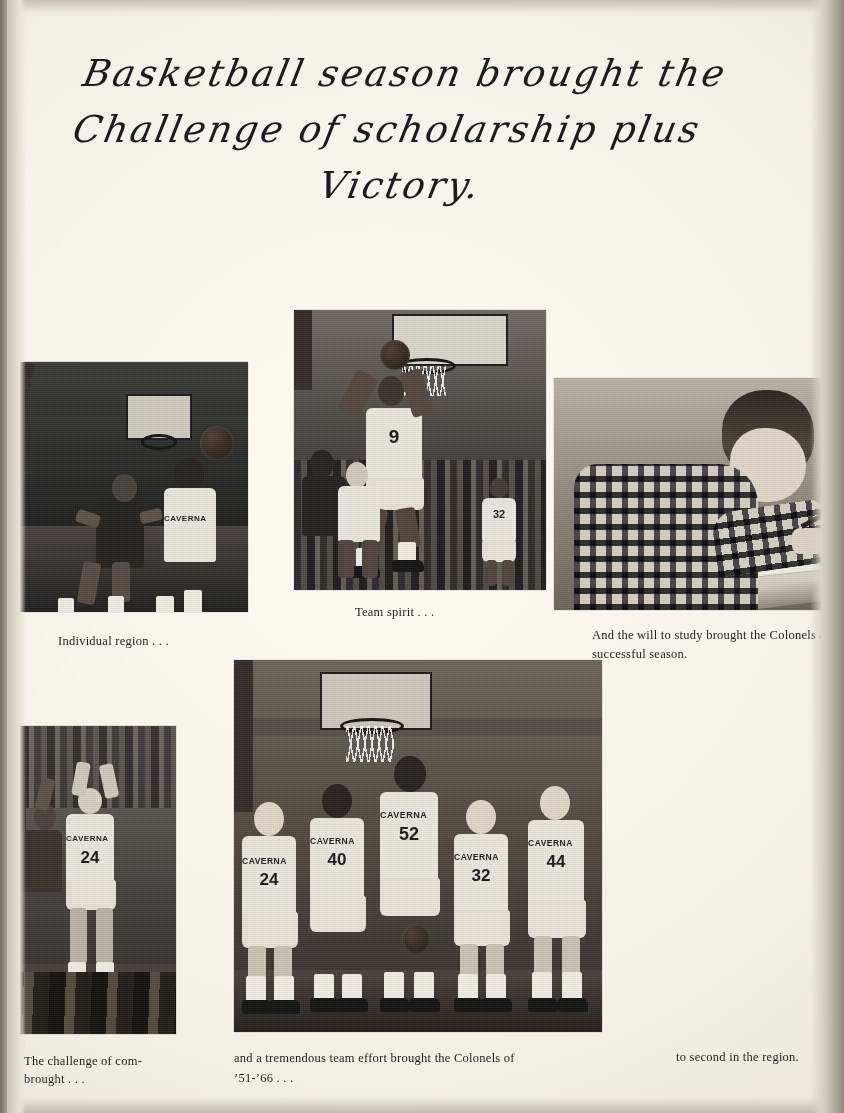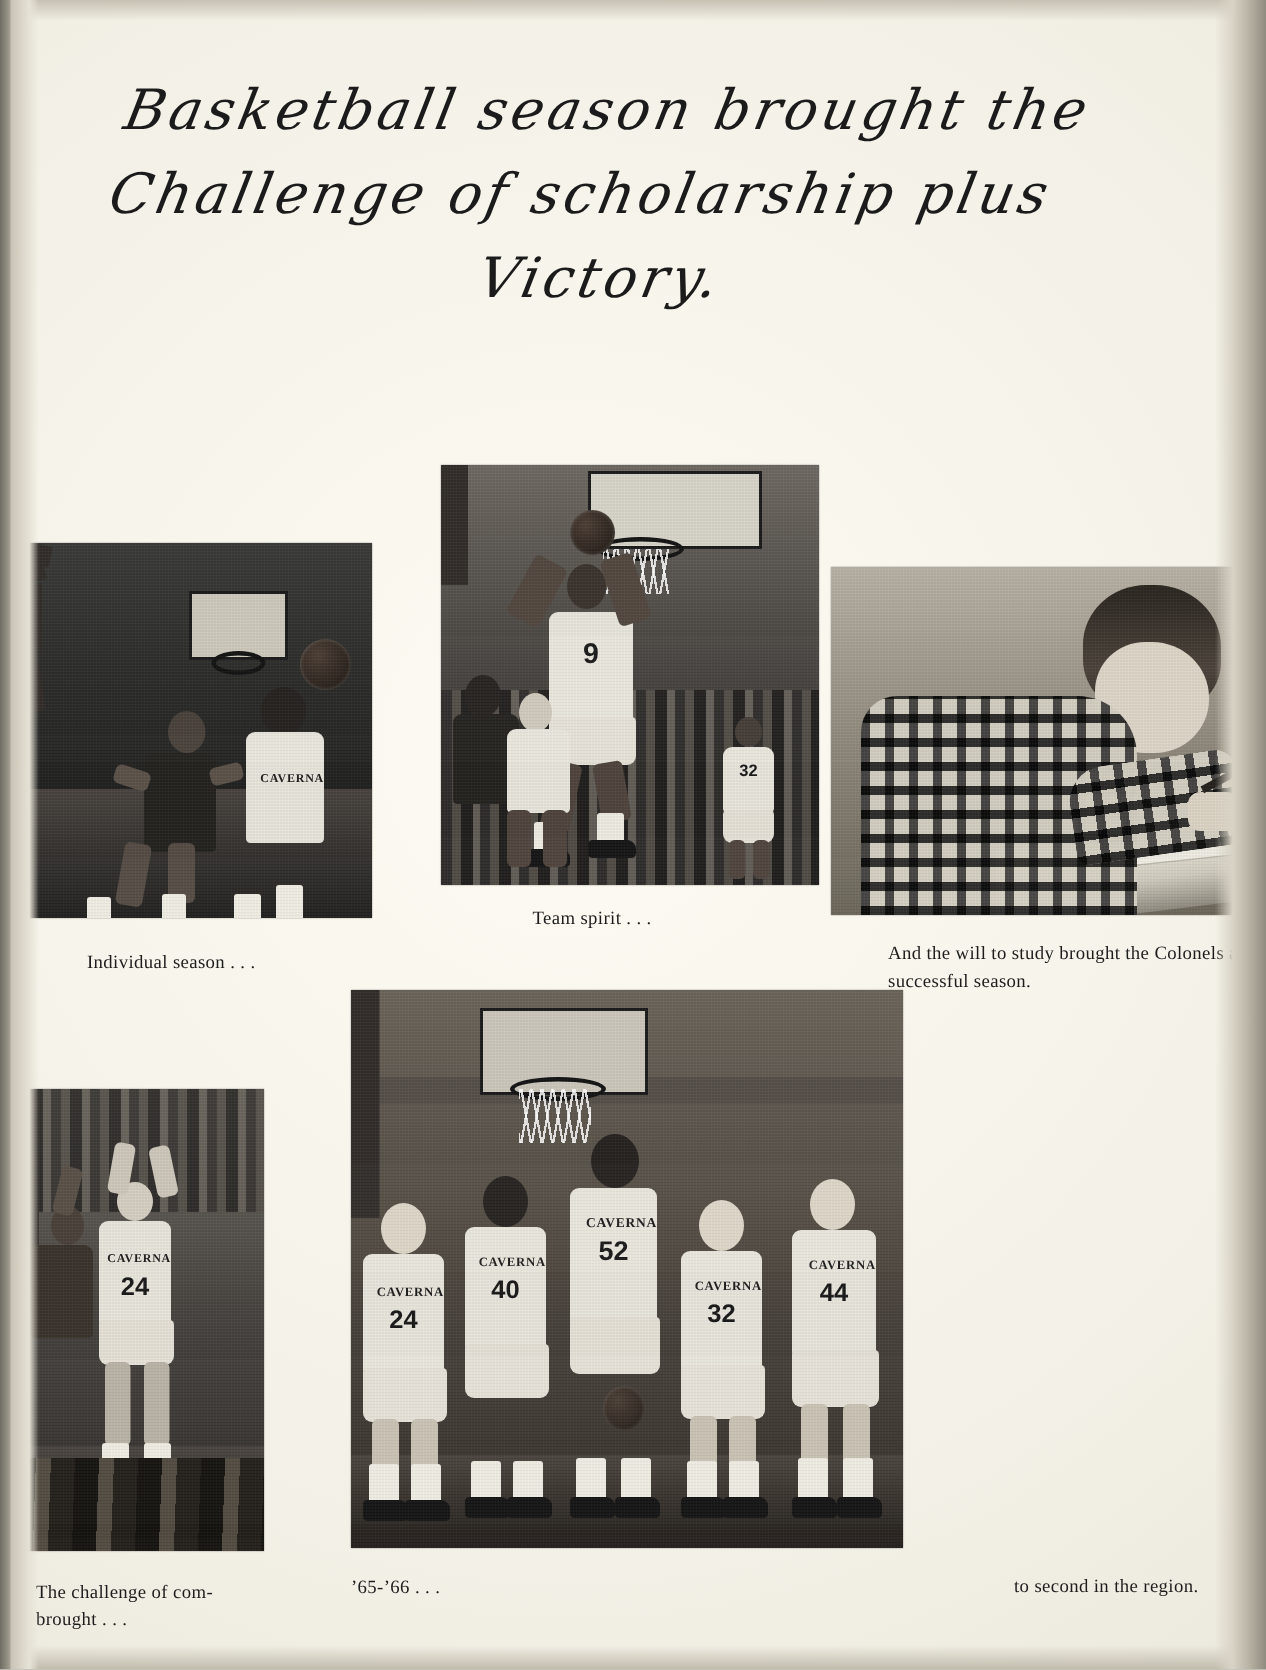--- a/index.html
+++ b/index.html
@@ -168,24 +168,24 @@
   }
   .num {
     position: absolute;
     font-family: "Liberation Sans", sans-serif;
     font-weight: bold;
     color: #1a1a1a;
     text-align: center;
   }
   .teamname {
     position: absolute;
-    font-family: Liberation Serif, serif;
+    font-family: Liberation Sans, sans-serif;
     font-weight: bold;
     color: #1d1d1d;
-    text-align: right;
+    text-align: left;
     letter-spacing: 0.5px;
   }
   .shorts {
     position: absolute;
     background: #e6e2d8;
     border-radius: 3px 3px 6px 6px;
   }
   .sock {
     position: absolute;
     background: #efece3;
@@ -248,21 +248,21 @@
       <div class="limb-dark" style="left:152px; top:196px; width:20px; height:46px;"></div>
       <div class="limb-dark" style="left:182px; top:196px; width:20px; height:40px; transform:rotate(-8deg);"></div>
       <div class="sock" style="left:148px; top:234px; width:18px; height:24px;"></div>
 
       <div class="sock" style="left:176px; top:228px; width:18px; height:24px;"></div>
 
       <div class="ball" style="left:192px; top:66px; width:34px; height:34px; top:64px;"></div>
     </div>
     <div class="grain"></div>
   </div>
-  <div class="caption" style="left:58px; top:632px; width:220px;">Individual season . . .</div>
+  <div class="caption" style="left:58px; top:632px; width:220px;">Individual region . . .</div>
 
   <div class="photo" style="left:294px; top:310px; width:252px; height:280px;">
     <div class="wall-mid"></div>
     <div class="crowd" style="top:150px; height:130px;"></div>
     <div class="backboard" style="left:98px; top:4px; width:112px; height:48px; background:#d9d5ca;"></div>
     <div class="hoop-ring" style="left:104px; top:48px; width:52px;"></div>
     <div class="net" style="left:108px; top:56px; width:44px; height:30px;"></div>
     <div class="ball" style="left:86px; top:30px; width:30px; height:30px;"></div>
 
     <div class="player">
@@ -434,21 +434,22 @@
       <div class="limb" style="left:328px; top:276px; width:18px; height:56px; background:#c9c2b4;"></div>
       <div class="sock" style="left:298px; top:312px; width:20px; height:28px;"></div>
       <div class="shoe" style="left:294px; top:338px; width:30px; height:14px;"></div>
       <div class="sock" style="left:328px; top:312px; width:20px; height:28px;"></div>
       <div class="shoe" style="left:324px; top:338px; width:30px; height:14px;"></div>
     </div>
 
     <div class="grain"></div>
   </div>
   <div class="caption" style="left:234px; top:1048px; width:380px; line-height:1.6;">
-    <div>’65-’66 . . .</div>
+    <div>and  a  tremendous  team  effort  brought  the  Colonels  of</div>
+    <div>’51-’66 . . .</div>
   </div>
 
   <div class="caption" style="left:676px; top:1048px; width:170px;">to second in the region.</div>
 
   <div class="edge-top"></div>
   <div class="edge-bottom"></div>
   <div class="edge-left"></div>
   <div class="edge-left-dark"></div>
   <div class="edge-right"></div>
 </div>

